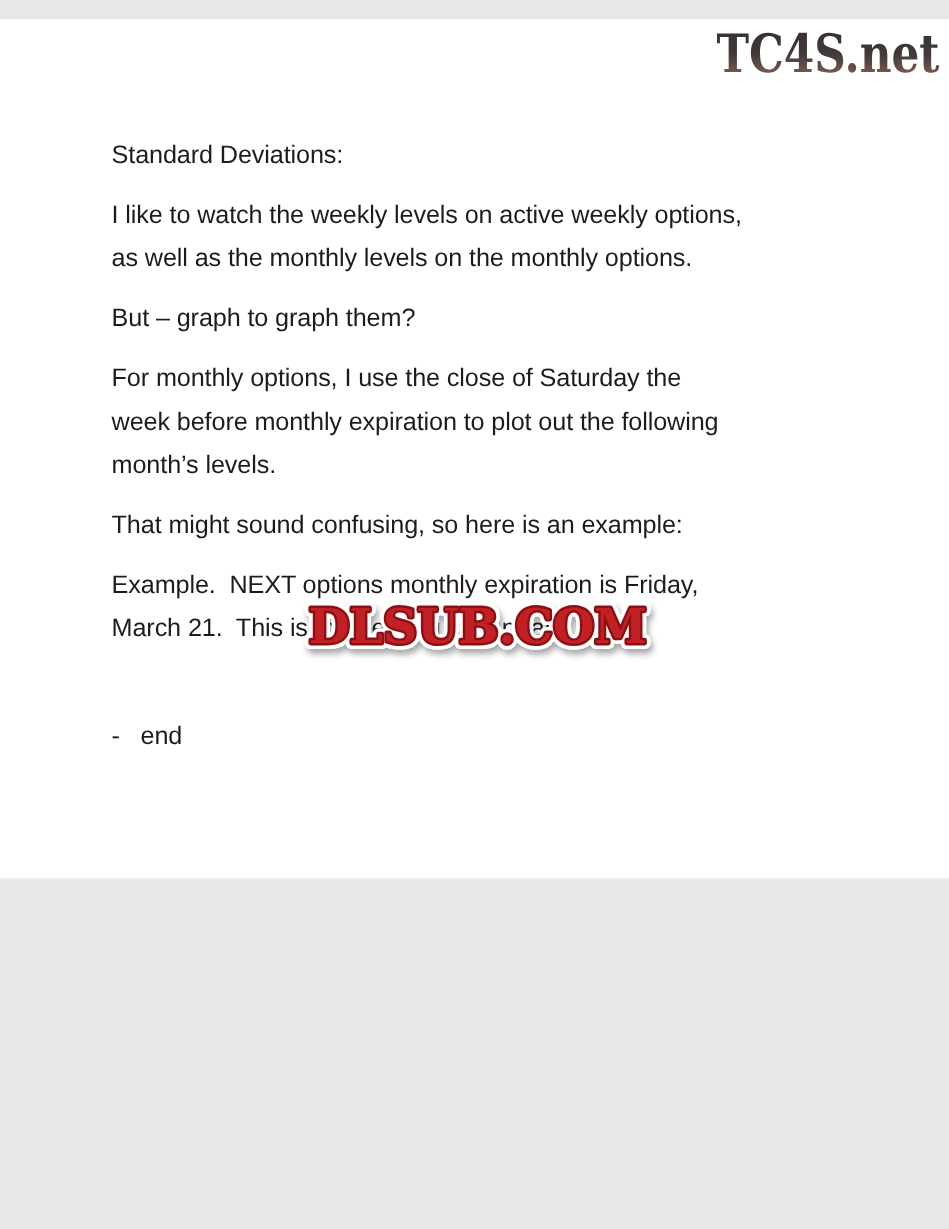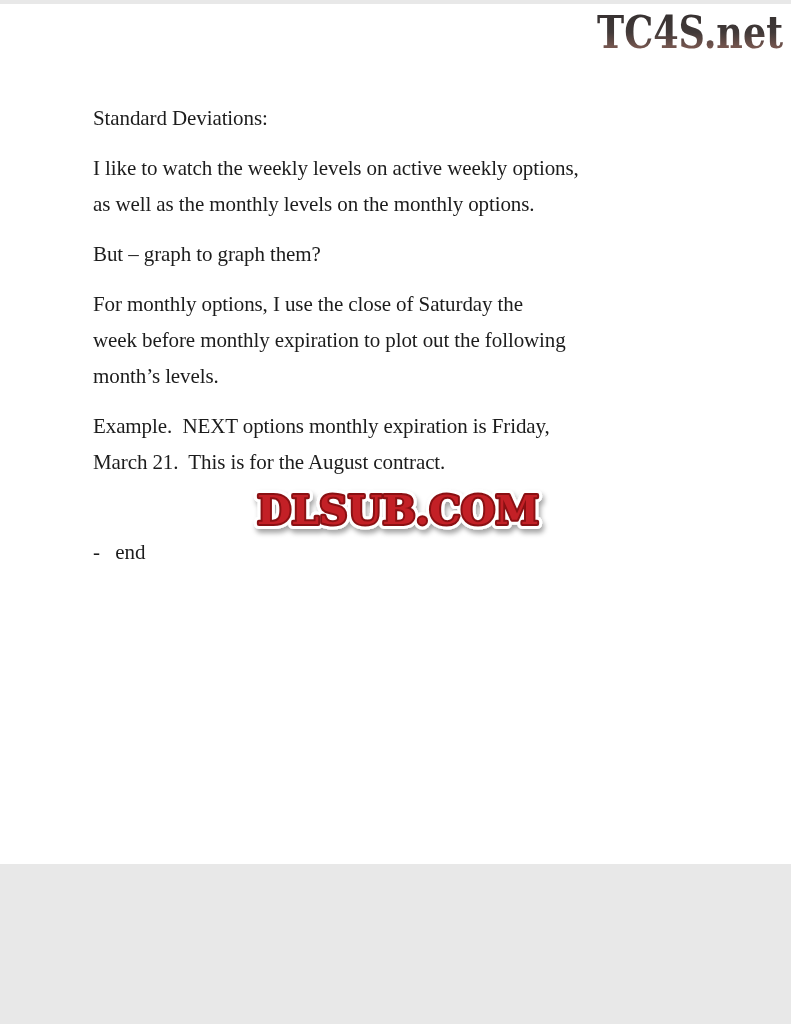--- a/index.html
+++ b/index.html
@@ -3,39 +3,38 @@
 <meta charset="utf-8">
 <style>
   html, body { margin: 0; padding: 0; }
   body {
     background: #e8e8e8;
     font-family: "Liberation Sans", sans-serif;
   }
   .page {
     position: relative;
     width: 791px;
-    height: 860px;
+    height: 716px;
     background: #ffffff;
     overflow: hidden;
-    margin: 4px auto;
+    margin: 16px auto;
   }
   .doc {
     position: absolute;
     left: 93px;
     top: 96px;
     width: 665px;
   }
   .doc p {
     margin: 0 0 14px 0;
     font-size: 21px;
     line-height: 36px;
     color: #1c1c1c;
     letter-spacing: -0.1px;
     white-space: pre-wrap;
-    font-family: Liberation Serif, serif;
   }
   .end-line {
     margin-top: 54px !important;
   }
   .wm {
     position: absolute;
   }
   .wm-tc4s   { left: 590px; top: 2px;   width: 200px; height: 54px; }
   .wm-dlsub  { left: 246px; top: 474px; width: 304px; height: 66px; }
   .wm-tx     { left: 464px; top: 966px; width: 324px; height: 54px; }
@@ -61,20 +60,21 @@
   </svg>
 
   <div class="doc">
     <p>Standard Deviations:</p>
     <p>I like to watch the weekly levels on active weekly options,
 as well as the monthly levels on the monthly options.</p>
     <p>But – graph to graph them?</p>
     <p>For monthly options, I use the close of Saturday the
 week before monthly expiration to plot out the following
 month’s levels.</p>
+    <p>That might sound confusing, so here is an example:</p>
     <p>Example.  NEXT options monthly expiration is Friday,
 March 21.  This is for the August contract.</p>
     <p class="end-line">-   end</p>
   </div>
 
   <svg class="wm wm-dlsub" viewBox="0 0 304 66">
     <defs>
       <filter id="dlsubShadow" x="-20%" y="-20%" width="140%" height="160%">
         <feDropShadow dx="2" dy="4" stdDeviation="2.5" flood-color="#000000" flood-opacity="0.35"></feDropShadow>
       </filter>

